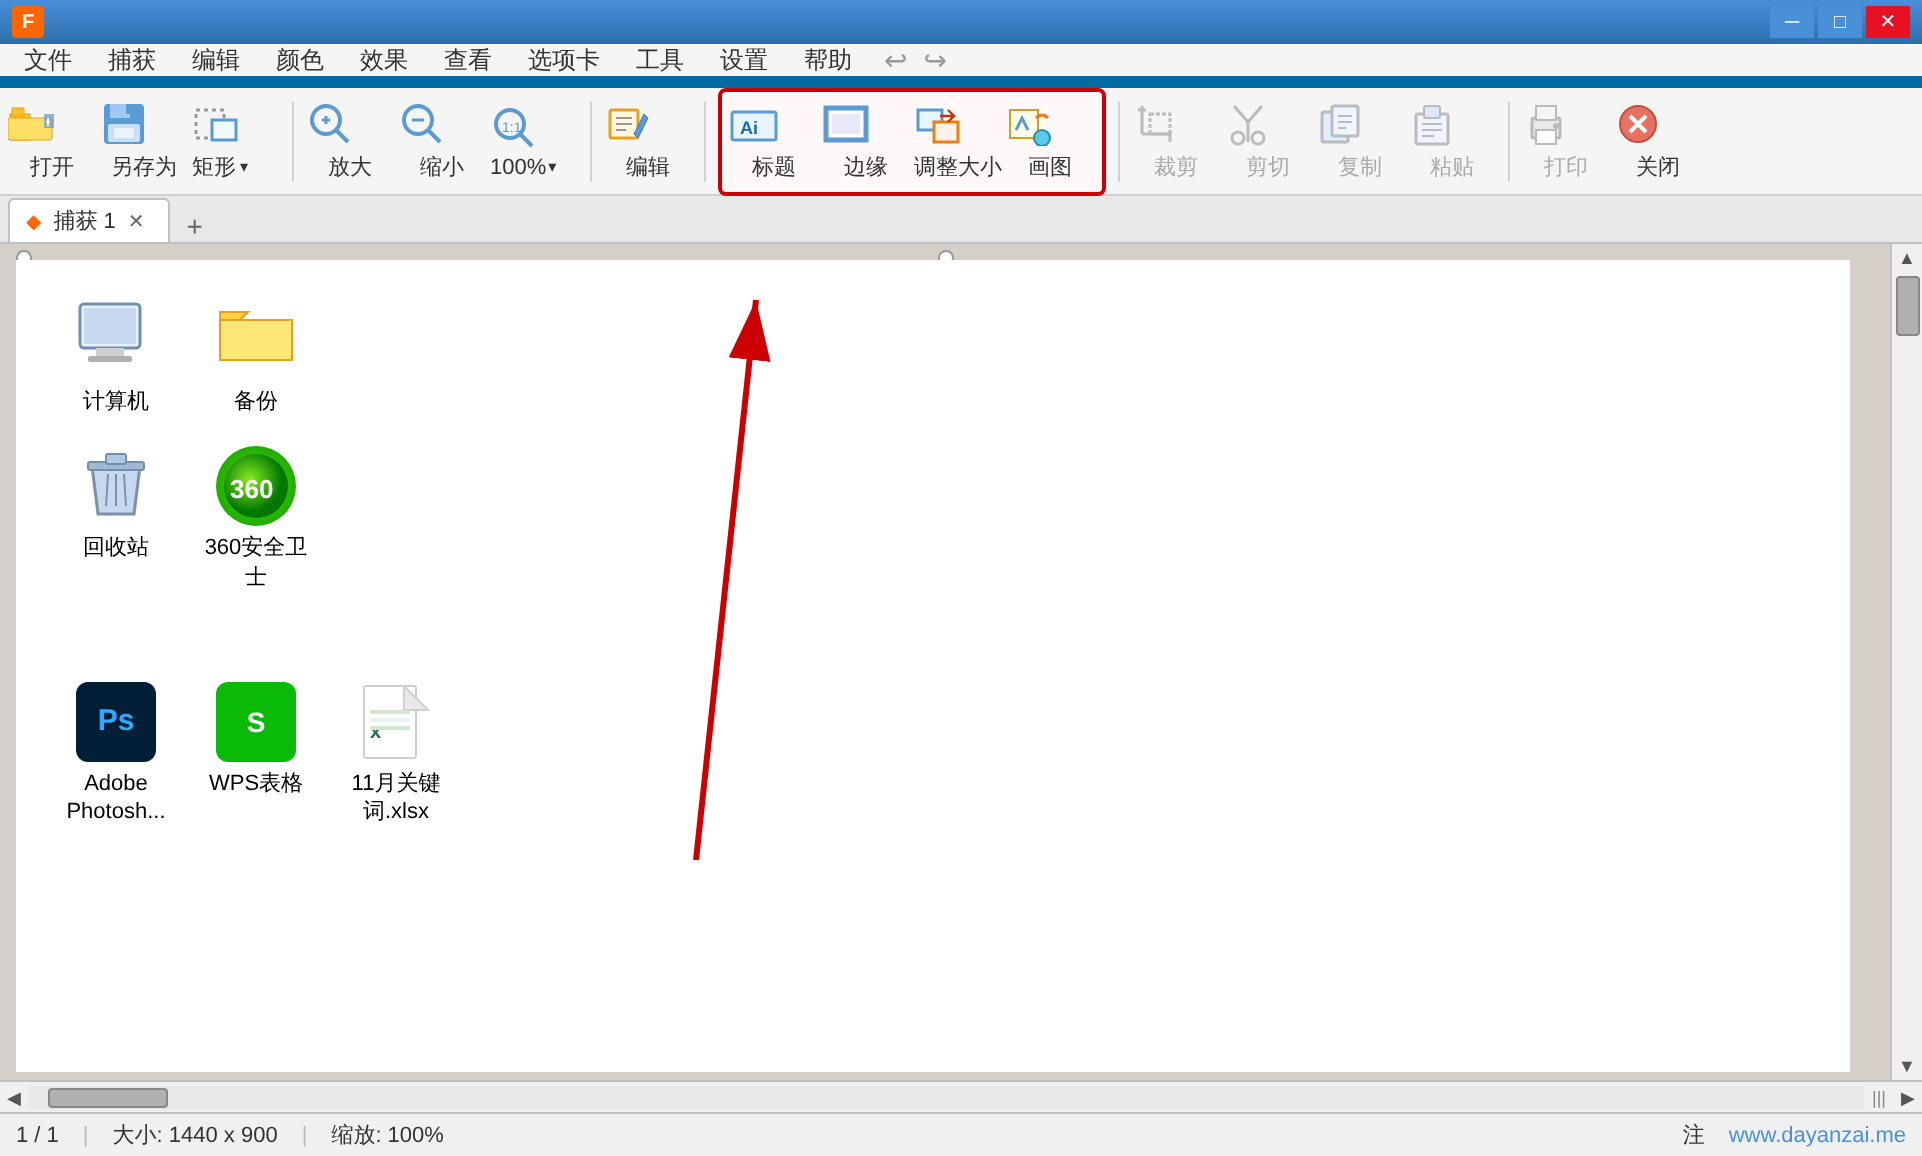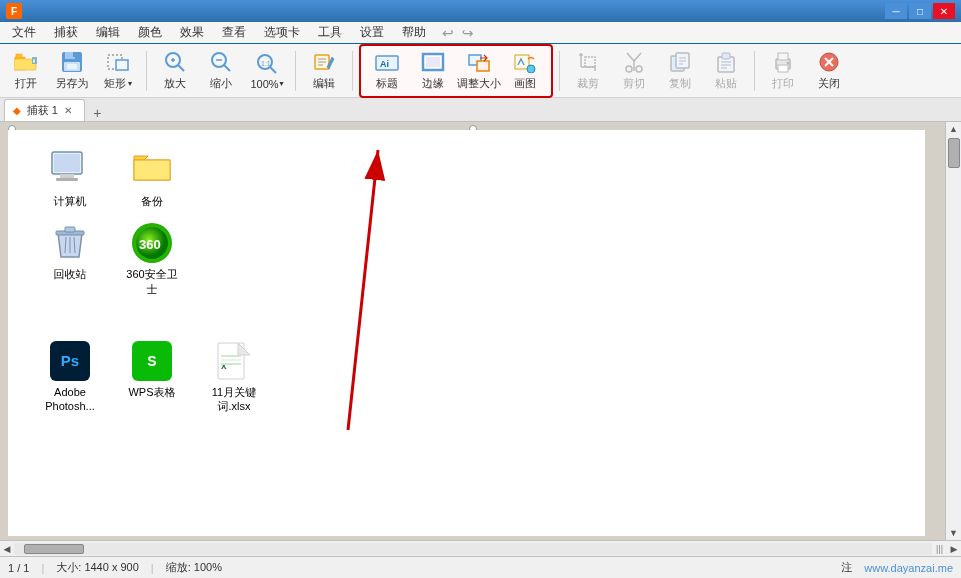--- a/index.html
+++ b/index.html
@@ -24,21 +24,21 @@
     .title-btn-max { background: #4a90d9; }
     .title-btn-close { background: #e81123; border-radius: 0 0 0 0; }
 
     
     .menu-bar {
       background: #f5f5f5;
       height: 22px;
       display: flex;
       align-items: center;
       padding: 0 4px;
-      border-bottom: 1px solid #0369a1;
+      border-bottom: 6px solid #0369a1;
       gap: 2px;
     }
     .menu-item {
       padding: 2px 8px;
       cursor: pointer;
       color: #333;
       font-size: 12px;
       height: 20px;
       display: flex;
       align-items: center;
@@ -53,21 +53,20 @@
       display: flex;
       align-items: center;
       padding: 2px 4px;
       border-bottom: 1px solid #d0d0d0;
       gap: 2px;
     }
     .toolbar-separator { width: 1px; height: 40px; background: #d0d0d0; margin: 0 4px; }
     .tool-btn {
       display: flex;
       flex-direction: column;
-      align-items: center;
       justify-content: center;
       width: 44px;
       height: 46px;
       border: none;
       background: transparent;
       cursor: pointer;
       font-size: 11px;
       color: #333;
       border-radius: 3px;
       gap: 2px;
@@ -124,21 +123,20 @@
       align-items: center;
     }
     .scroll-arrow { width: 14px; height: 14px; display: flex; align-items: center; justify-content: center; cursor: pointer; font-size: 9px; color: #555; }
     .scroll-thumb { width: 12px; height: 30px; background: #b0b0b0; border: 1px solid #888; margin: 2px 1px; border-radius: 2px; }
     .desktop-icon {
       display: flex;
       flex-direction: column;
       align-items: center;
       width: 60px;
       gap: 4px;
-      margin-left: 12px;
     }
     .icon-img { width: 40px; height: 40px; display: flex; justify-content: center; font-size: 28px; }
     .icon-label { font-size: 11px; color: #000; text-align: center; line-height: 1.3; }
 
     
     .status-bar {
       height: 22px;
       background: #f0f0f0;
       border-top: 1px solid #c0c0c0;
       display: flex;

